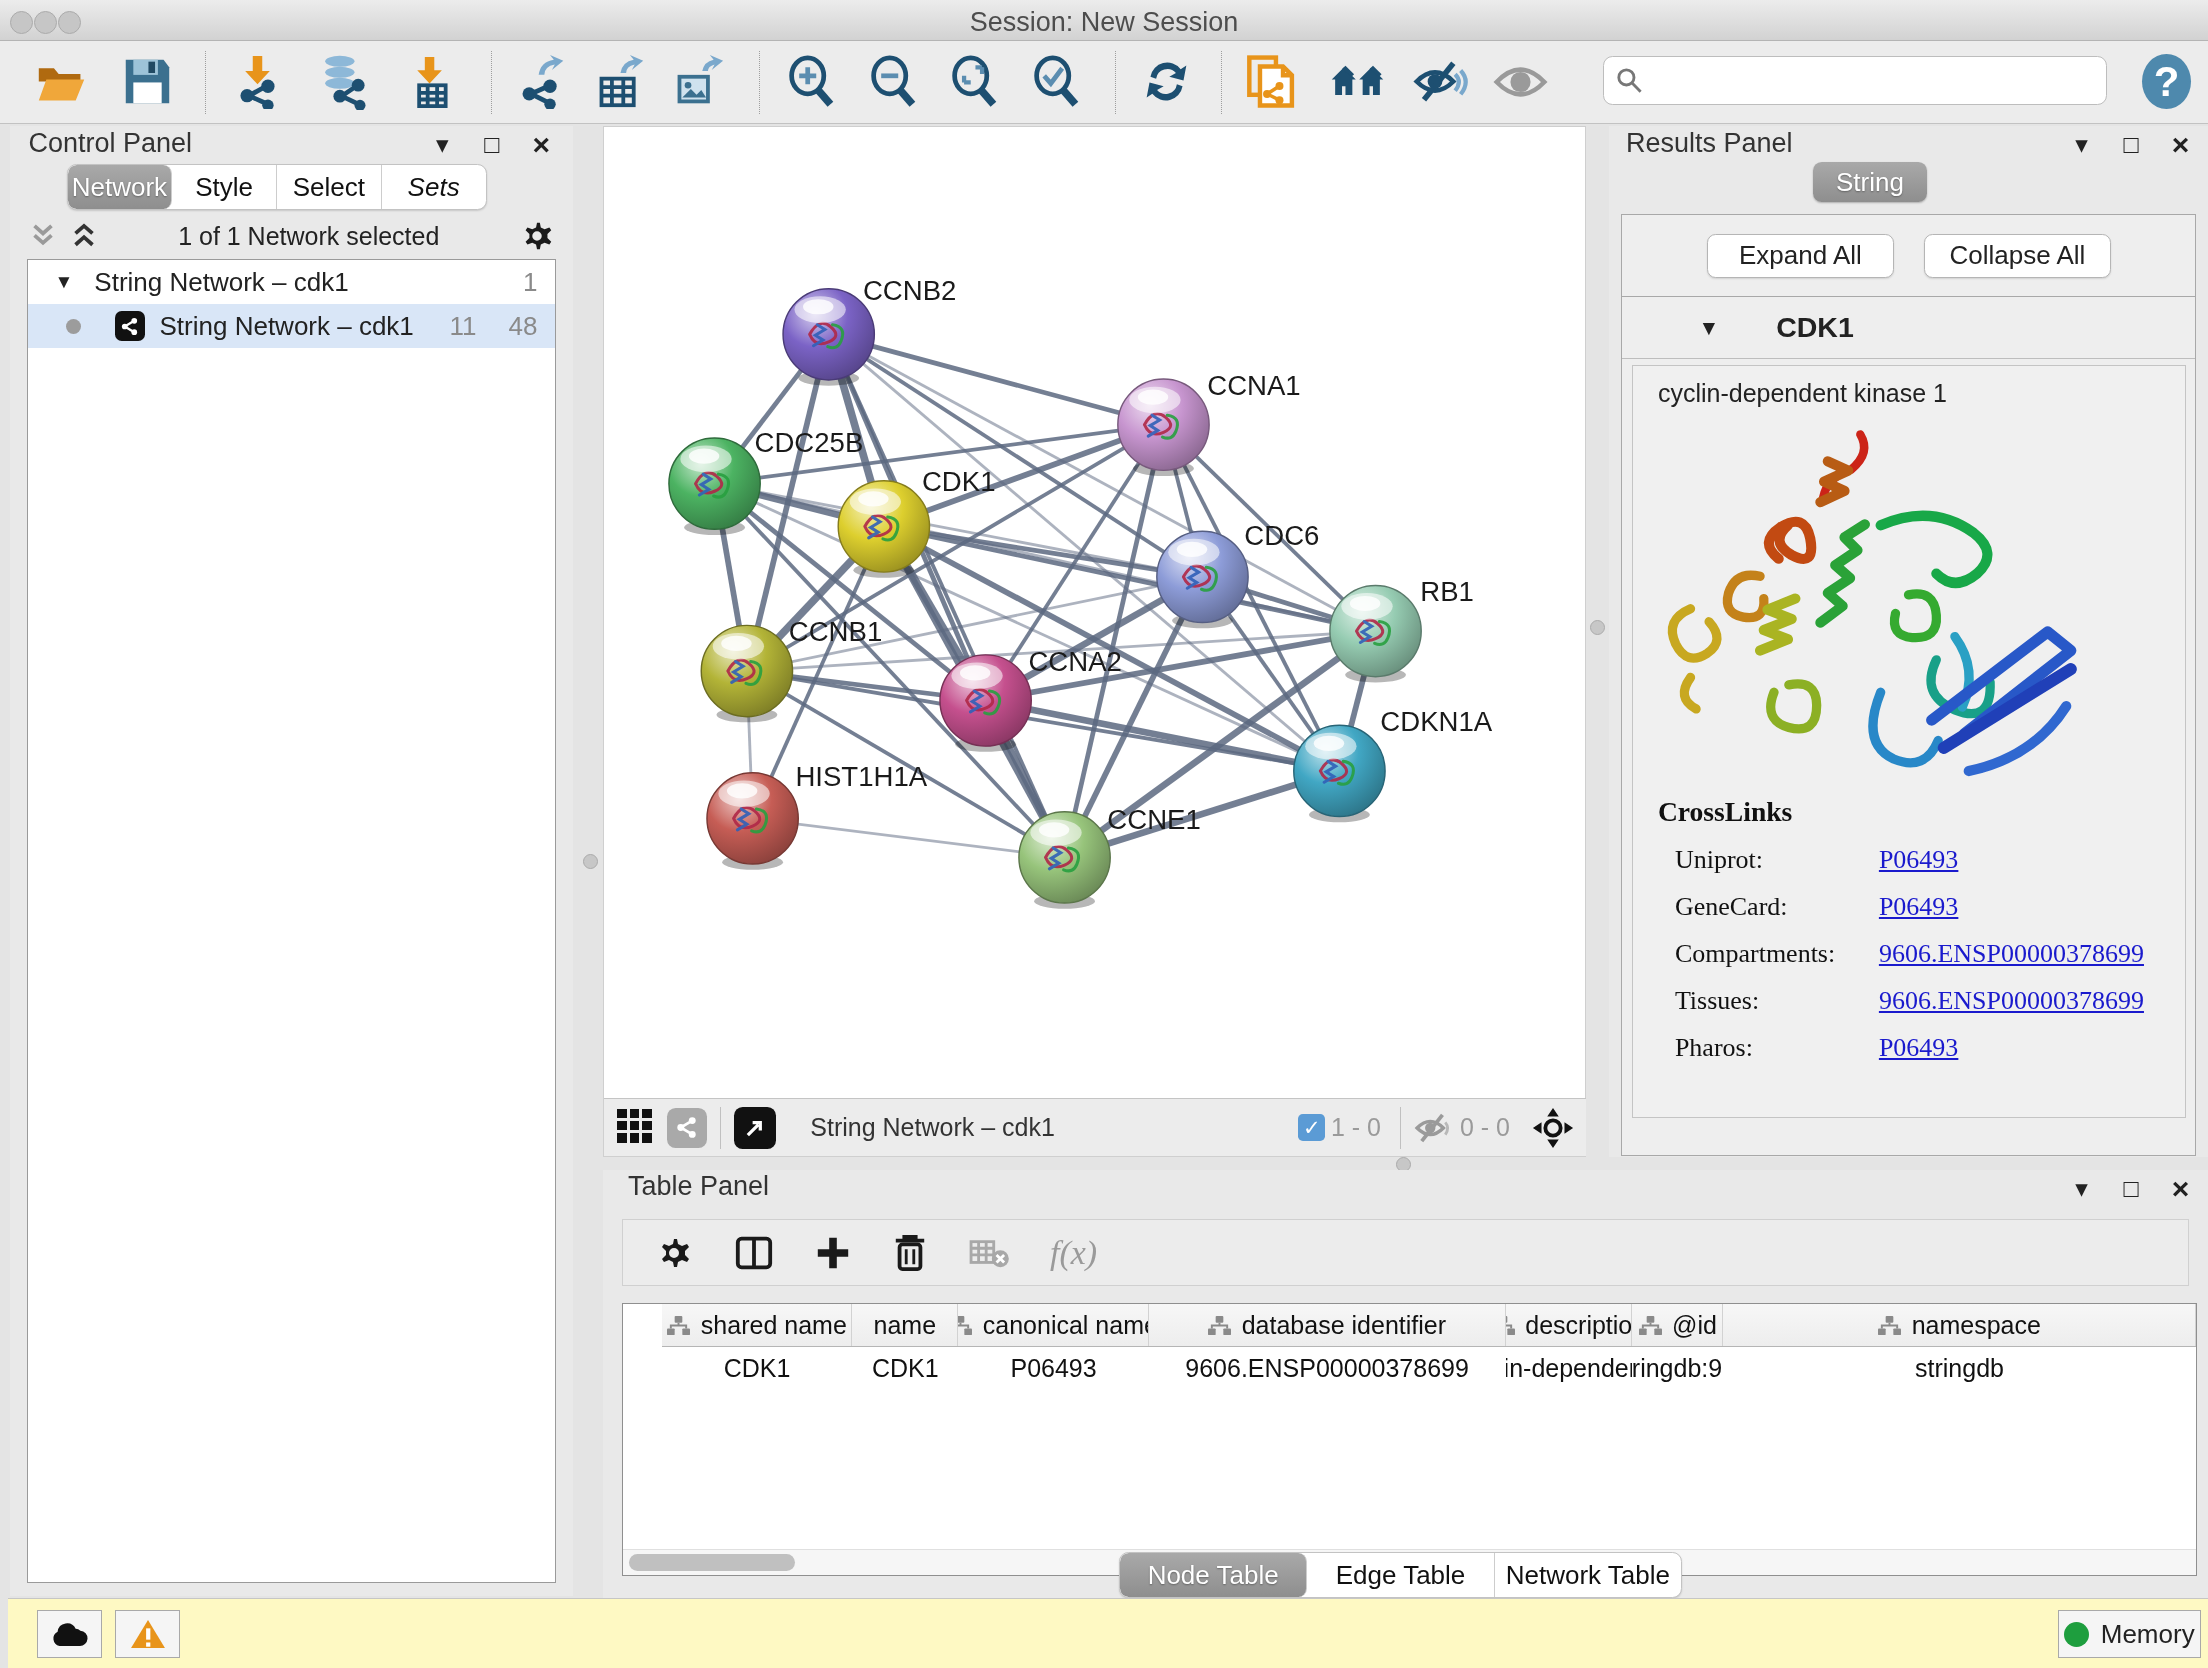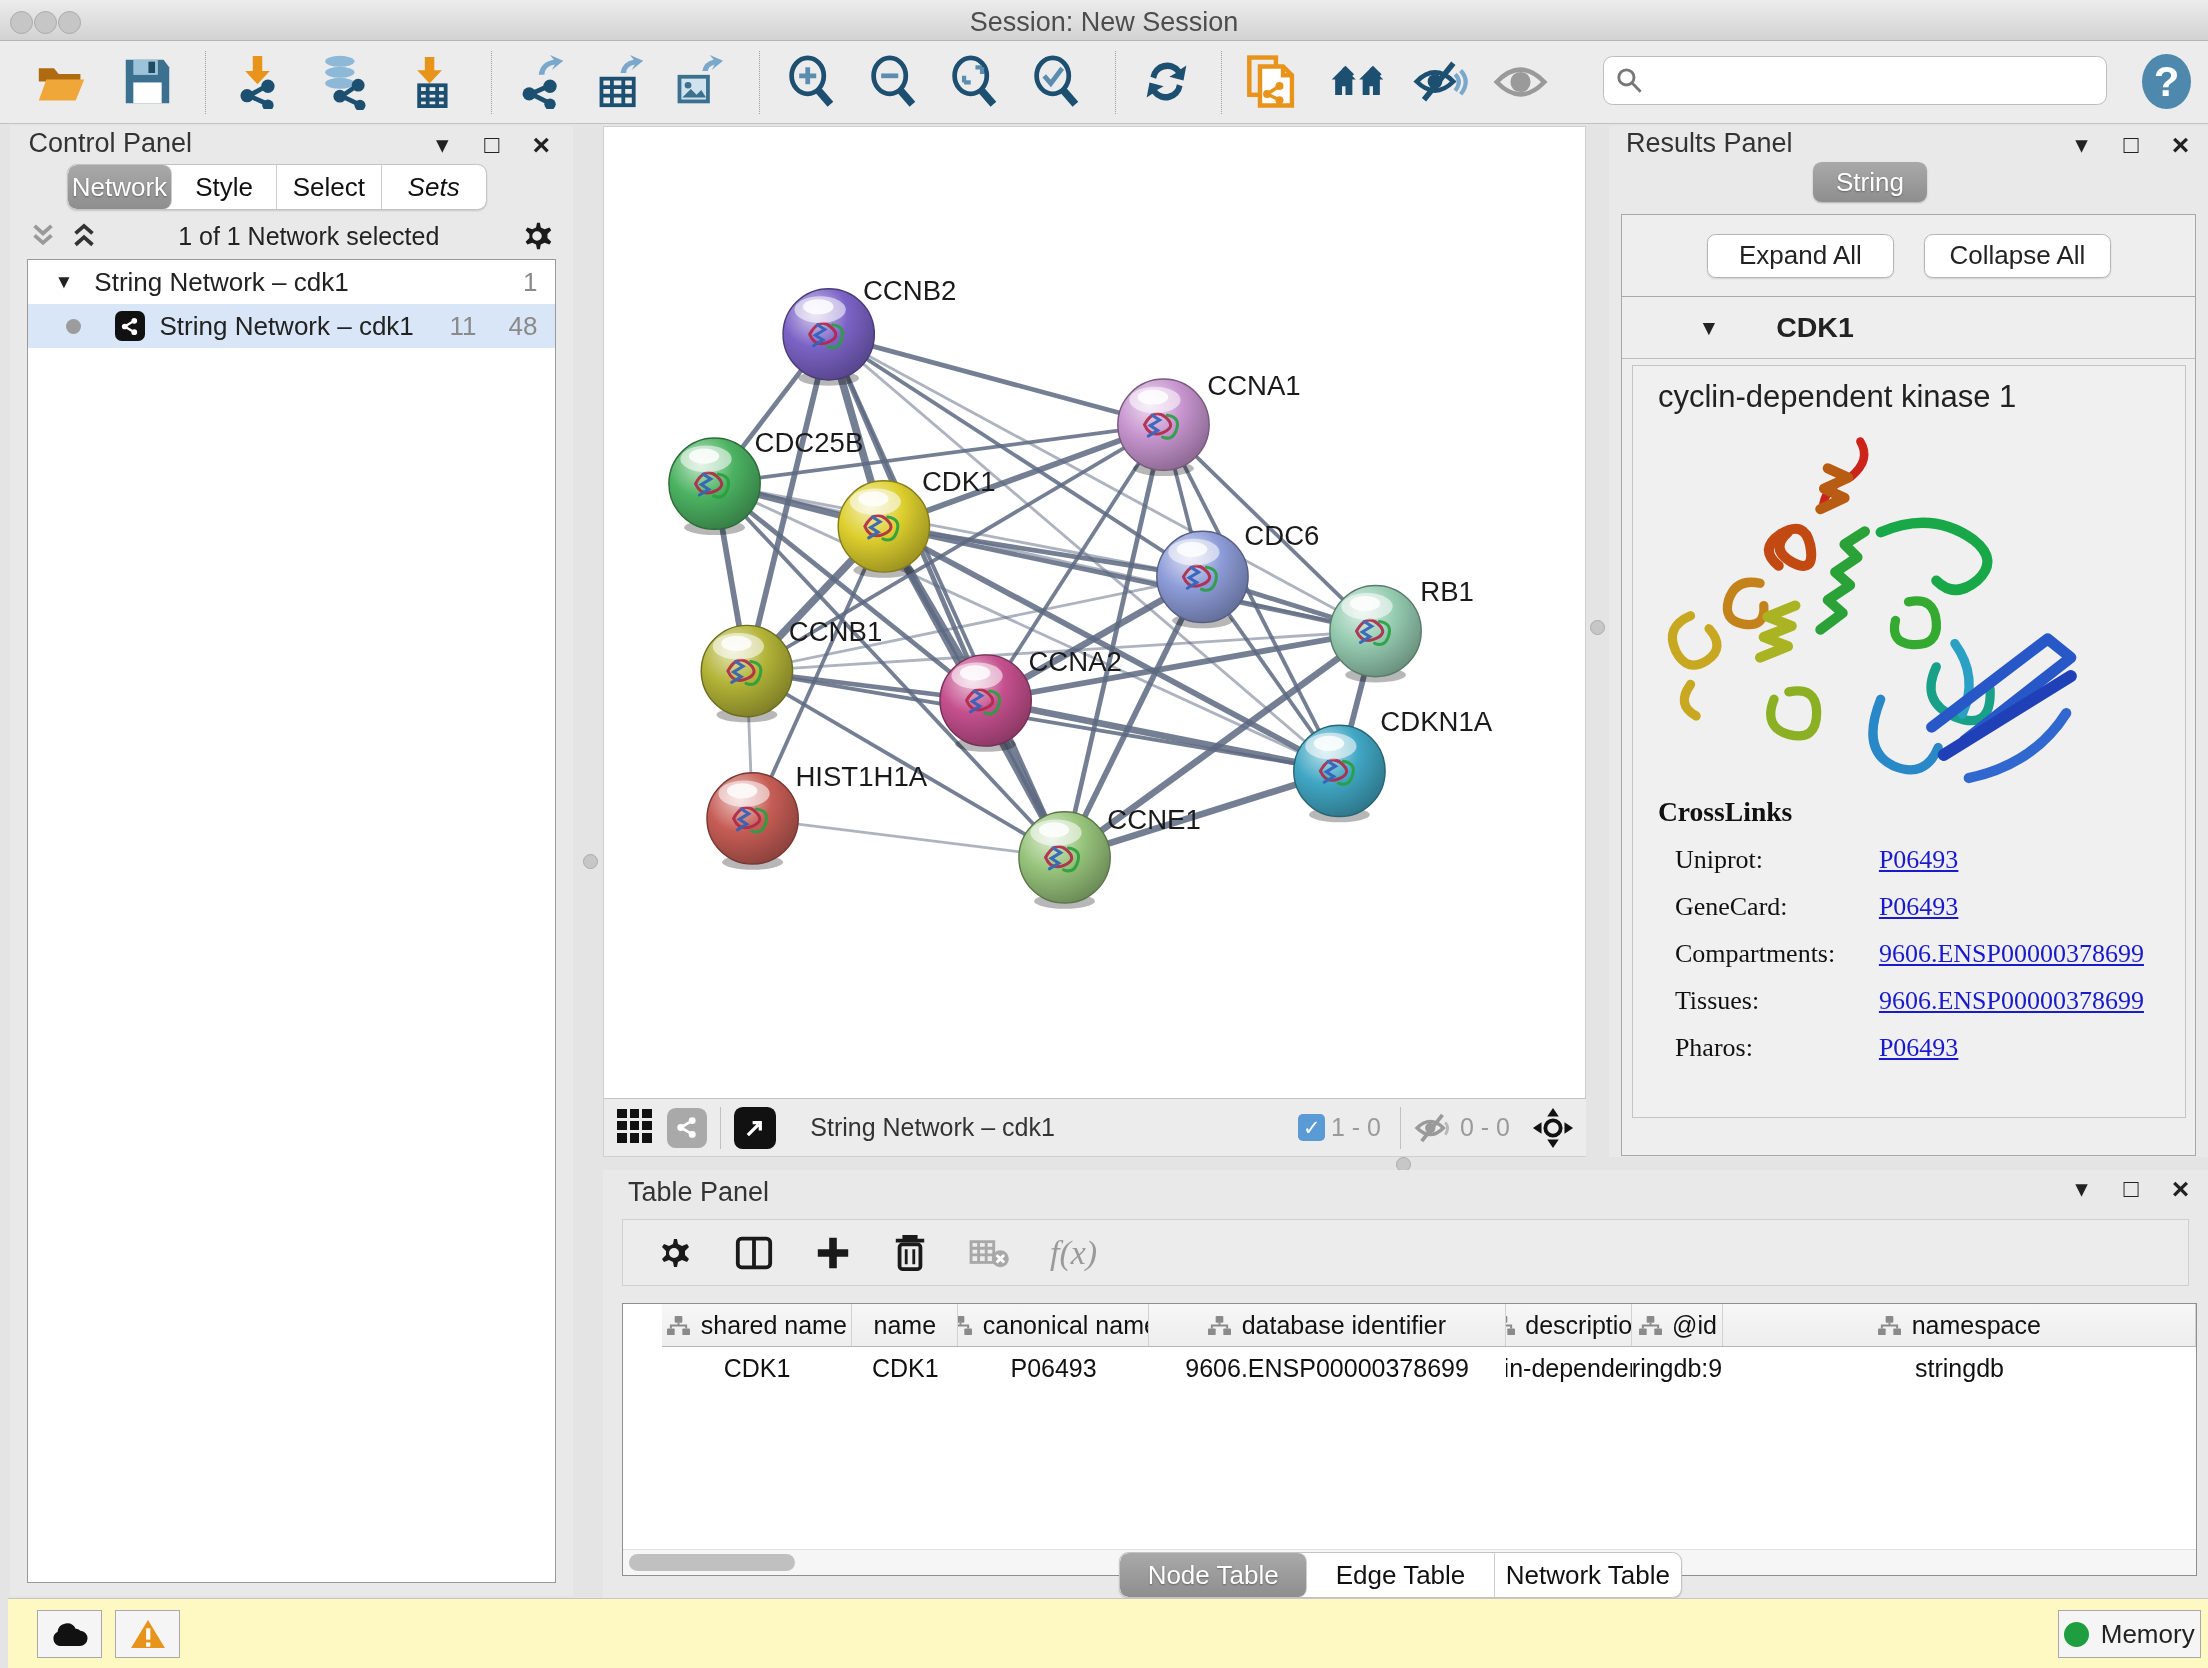--- a/index.html
+++ b/index.html
@@ -65,21 +65,21 @@
     background:linear-gradient(#a9a9a9,#8e8e8e);color:#fff;font-size:26px;display:flex;align-items:center;
     justify-content:center;text-shadow:0 1px 1.9px rgba(0,0,0,.35);box-shadow:0 1px 1.9px rgba(0,0,0,.25);}
   .rp-box{position:absolute;left:12.4px;top:88px;width:575px;height:942px;background:#eee;
     border:1.9px solid #a8a8a8;box-sizing:border-box;}
   .rp-buttons{height:81px;border-bottom:1.9px solid #a8a8a8;display:flex;align-items:center;justify-content:center;gap:30px;}
   .rp-btn{width:185px;height:42px;background:#fff;border:1px solid #b5b5b5;border-radius:8.6px;
     font-size:26px;display:flex;align-items:center;justify-content:center;box-shadow:0 1px 1.9px rgba(0,0,0,.12);}
   .gene-header{height:61px;display:flex;align-items:center;border-bottom:1px solid #bdbdbd;}
   .gene-name{font-size:28.5px;font-weight:bold;margin-left:57px;}
   .gene-body{margin:5.7px 9.5px;background:#f0f0f0;border:1px solid #c4c4c4;height:751px;position:relative;}
-  .gene-desc{font-size:31px;color:#222;padding:13.3px 0 0 25px;}
+  .gene-desc{font-size:25px;color:#222;padding:13.3px 0 0 25px;}
   .crosslinks{position:absolute;left:25px;top:430px;font-family:"Liberation Serif",serif;}
   .cl-title{font-size:27.6px;font-weight:bold;color:#111;}
   .cl-row{display:flex;margin-top:17px;}
   .cl-label{font-size:26px;width:204px;padding-left:17px;color:#111;}
   .cl-link{font-size:26px;color:#1a1acd;text-decoration:underline;}
   
   .table-panel{position:absolute;left:603px;top:1170px;width:1605px;height:428px;background:#e9e9e9;}
   .tp-toolbar{position:absolute;left:19px;top:49px;width:1567px;height:67px;background:#ececec;
     border:1px solid #d0d0d0;display:flex;align-items:center;gap:40px;padding-left:31px;box-sizing:border-box;}
   .fx{font-family:"Liberation Serif",serif;font-style:italic;font-size:34px;color:#9a9a9a;}
@@ -651,21 +651,21 @@
               <span class="cl-label">Pharos:</span>
               <span class="cl-link">P06493</span>
             </div>
           </div>
       </div>
     </div>
   </div>
 </div>
 
 <div class="table-panel">
-  <div style="position:absolute;left:25px;top:7px" class="panel-title">Table Panel</div>
+  <div style="position:absolute;left:25px;top:1px" class="panel-title">Table Panel</div>
   <div class="panel-ctrl" style="right:13.3px;top:3.8px">
     <span class="pc-glyph">▾</span>
     <span class="pc-glyph">□</span>
     <span class="pc-glyph pc-x">×</span>
   </div>
   <div class="tp-toolbar">
     <svg width="40" height="40" viewBox="0 0 40 40">
         <path d="M20 6 l3 0 1 5 4 2 5-2 2 3 -4 4 0 4 4 4 -2 3 -5-2 -4 2 -1 5 -3 0 -1-5 -4-2 -5 2 -2-3 4-4 0-4 -4-4 2-3 5 2 4-2z M20 15 a5 5 0 1 0 0 10 a5 5 0 1 0 0-10" fill="#1a1a1a" fill-rule="evenodd"></path>
       </svg>
     <svg width="40" height="40" viewBox="0 0 42 42">

